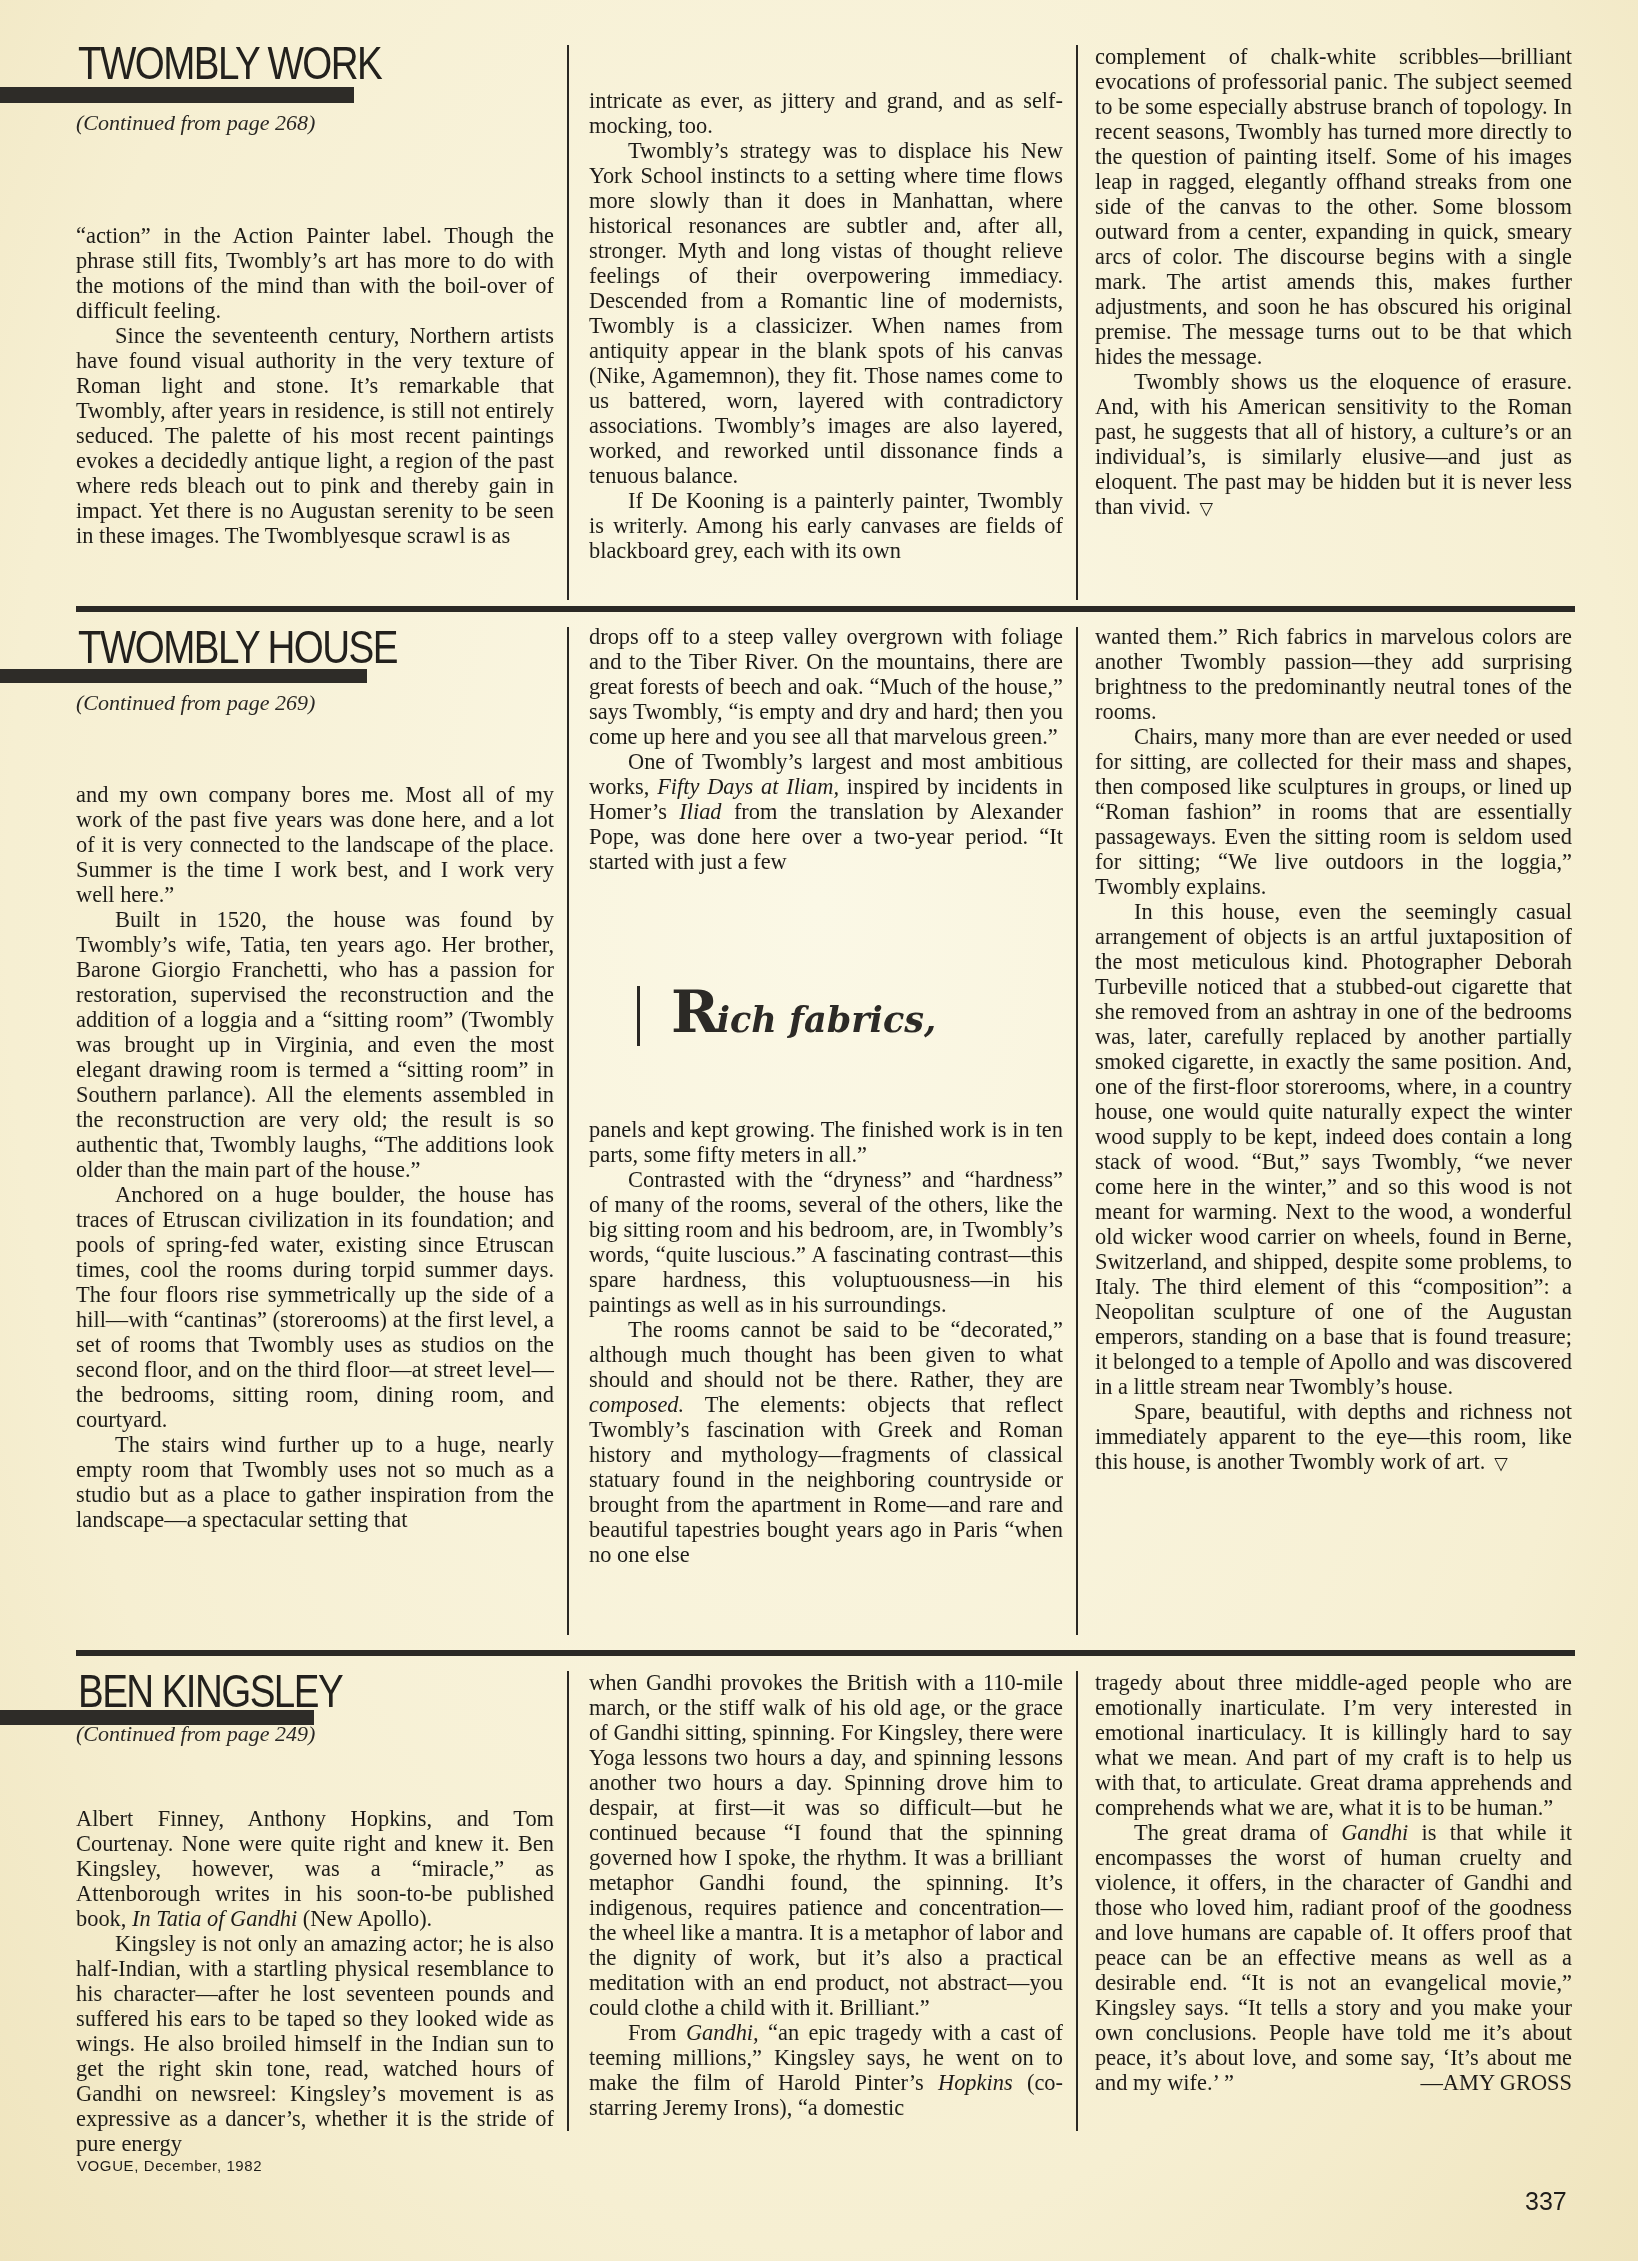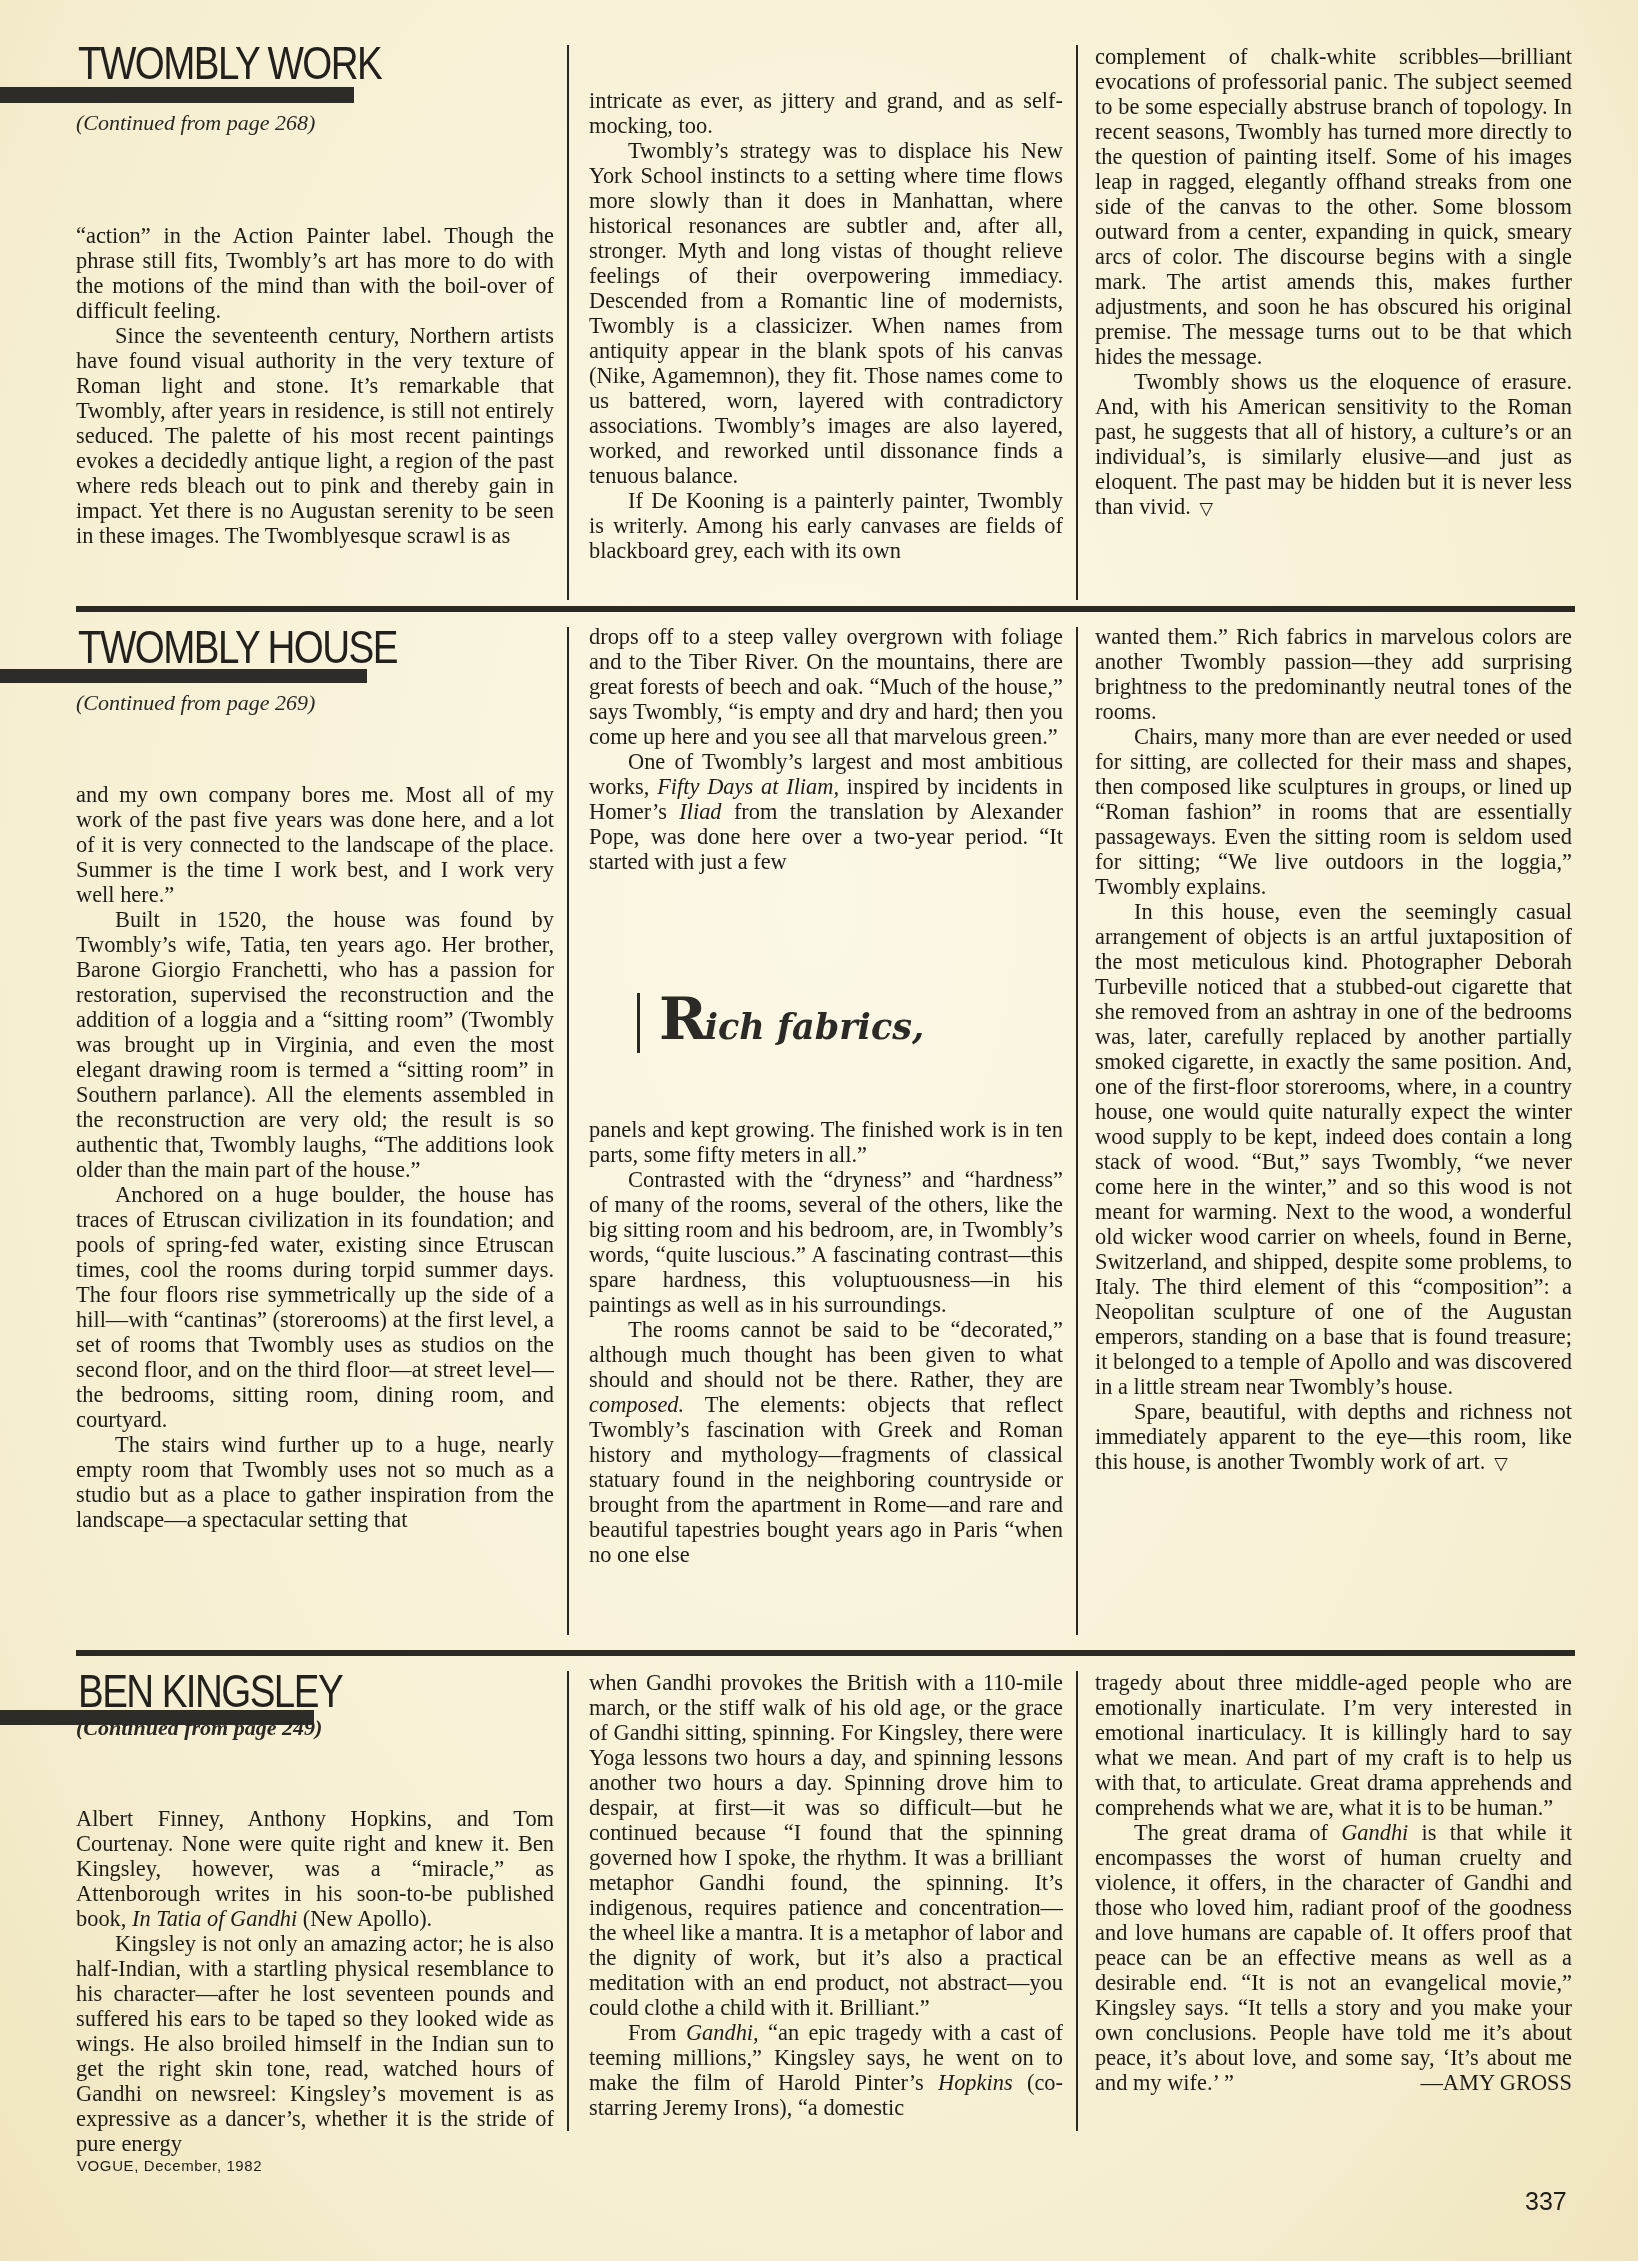--- a/index.html
+++ b/index.html
@@ -30,23 +30,23 @@
     letter-spacing: -1.9px; transform: scaleX(0.82); transform-origin: left bottom;
     white-space: nowrap; color: #23211d;
   }
   .bar { position: absolute; left: 0; height: 15.8px; background: #2e2c28; }
   .cont {
     position: absolute; left: 76px; font-style: italic; font-size: 22px;
     white-space: nowrap; color: #2a2824;
   }
   .em { font-style: italic; }
   .pull {
-    position: absolute; left: 637px; border-left: 3.8px solid #2a2824; padding-left: 19px;
+    position: absolute; left: 637px; border-left: 3.8px solid #2a2824; padding-left: 31px;
     font-family: "DejaVu Serif", serif; font-weight: bold; font-style: italic;
-    font-size: 35px; line-height: 53px; color: #2c2a26; margin-top: 7px;
+    font-size: 35px; line-height: 53px; color: #2c2a26;
   }
   .pull .drop { font-style: normal; font-size: 58px; font-weight: bold; letter-spacing: -2.5px; }
   .footer-left {
     position: absolute; left: 77px; top: 2157px;
     font-family: "Liberation Sans", "DejaVu Sans", sans-serif; font-size: 15px; letter-spacing: 0.6px;
   }
   .page-num {
     position: absolute; left: 1525px; top: 2187px;
     font-family: "Liberation Sans", "DejaVu Sans", sans-serif; font-size: 25px;
   }
@@ -117,21 +117,21 @@
     <p class="ind">In this house, even the seemingly casual arrangement of objects is an artful juxtaposition of the most meticulous kind. Photographer Deborah Turbeville noticed that a stubbed-out cigarette that she removed from an ashtray in one of the bedrooms was, later, carefully replaced by another partially smoked cigarette, in exactly the same position. And, one of the first-floor storerooms, where, in a country house, one would quite naturally expect the winter wood supply to be kept, indeed does contain a long stack of wood. “But,” says Twombly, “we never come here in the winter,” and so this wood is not meant for warming. Next to the wood, a wonderful old wicker wood carrier on wheels, found in Berne, Switzerland, and shipped, despite some problems, to Italy. The third element of this “composition”: a Neopolitan sculpture of one of the Augustan emperors, standing on a base that is found treasure; it belonged to a temple of Apollo and was discovered in a little stream near Twombly’s house.</p>
     <p class="ind"><span>Spare, beautiful, with depths and richness not immediately apparent to the eye—this room, like this house, is another Twombly work of art.</span><span class="tri">▽</span></p>
   </div>
 </div>
 
 <div class="hrule" style="top:1650px;"></div>
 
 <div class="section" style="top:1657px; height:504px;">
   <div class="title" style="top:10px;">BEN KINGSLEY</div>
   <div class="bar" style="top:53px; width:314px; height:15px;"></div>
-  <div class="cont" style="top:58px;font-weight:bold;">(Continued from page 249)</div>
+  <div class="cont" style="top:64px;">(Continued from page 249)</div>
 
   <div class="col c1" style="top:149px;">
     <p><span>Albert Finney, Anthony Hopkins, and Tom Courtenay. None were quite right and knew it. Ben Kingsley, however, was a “miracle,” as Attenborough writes in his soon-to-be published book, </span><span class="em">In Tatia of Gandhi</span><span> (New Apollo).</span></p>
     <p class="ind">Kingsley is not only an amazing actor; he is also half-Indian, with a startling physical resemblance to his character—after he lost seventeen pounds and suffered his ears to be taped so they looked wide as wings. He also broiled himself in the Indian sun to get the right skin tone, read, watched hours of Gandhi on newsreel: Kingsley’s movement is as expressive as a dancer’s, whether it is the stride of pure energy</p>
   </div>
 
   <div class="vrule" style="left:567px; top:14px; height:460px;"></div>
   <div class="col c2" style="top:12.6px;">
     <p>when Gandhi provokes the British with a 110-mile march, or the stiff walk of his old age, or the grace of Gandhi sitting, spinning. For Kingsley, there were Yoga lessons two hours a day, and spinning lessons another two hours a day. Spinning drove him to despair, at first—it was so difficult—but he continued because “I found that the spinning governed how I spoke, the rhythm. It was a brilliant metaphor Gandhi found, the spinning. It’s indigenous, requires patience and concentration—the wheel like a mantra. It is a metaphor of labor and the dignity of work, but it’s also a practical meditation with an end product, not abstract—you could clothe a child with it. Brilliant.”</p>
     <p class="ind"><span>From </span><span class="em">Gandhi,</span><span> “an epic tragedy with a cast of teeming millions,” Kingsley says, he went on to make the film of Harold Pinter’s </span><span class="em">Hopkins</span><span> (co-starring Jeremy Irons), “a domestic</span></p>

